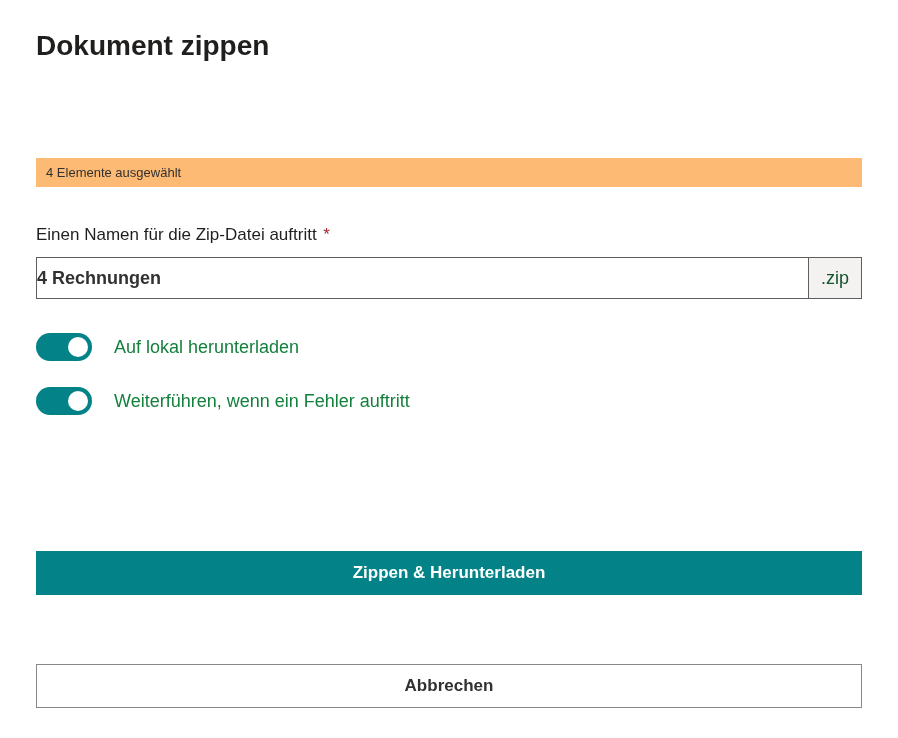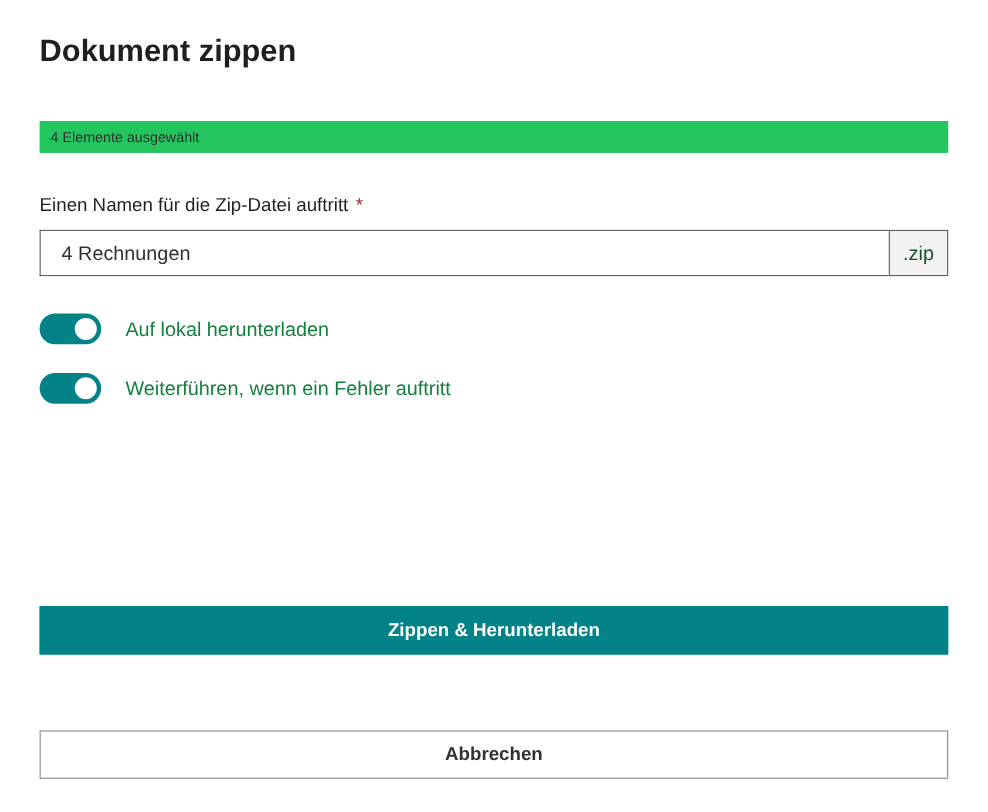--- a/index.html
+++ b/index.html
@@ -17,51 +17,53 @@
       display: flex;
       flex-direction: column;
     }
     .dialog-title {
       font-size: 28px;
       font-weight: 700;
       color: #201f1e;
       margin-bottom: 48px;
     }
     .status-bar {
-      background: #22c55e;
+      background: #fdba74;
       padding: 7px 10px;
       font-size: 13px;
       color: #323130;
       margin-bottom: 38px;
+      margin-top: 48px;
     }
     .field-label {
       font-size: 17px;
       font-weight: 400;
       color: #201f1e;
       margin-bottom: 12px;
     }
     .required-asterisk {
       color: #a4262c;
       margin-left: 2px;
     }
     .input-row {
       display: flex;
       width: 100%;
       margin-bottom: 34px;
     }
     .text-input {
       flex: 1;
       border: 1px solid #605e5c;
       border-right: none;
-      padding: 8px 19px;
+      padding: 8px 0;
       font-size: 18px;
       font-family: inherit;
       color: #323130;
       outline: none;
       height: 42px;
+      font-weight: bold;
     }
     .input-suffix {
       border: 1px solid #605e5c;
       background: #f3f2f1;
       padding: 8px 12px;
       font-size: 18px;
       color: #14532d;
       display: flex;
       align-items: center;
       height: 42px;

